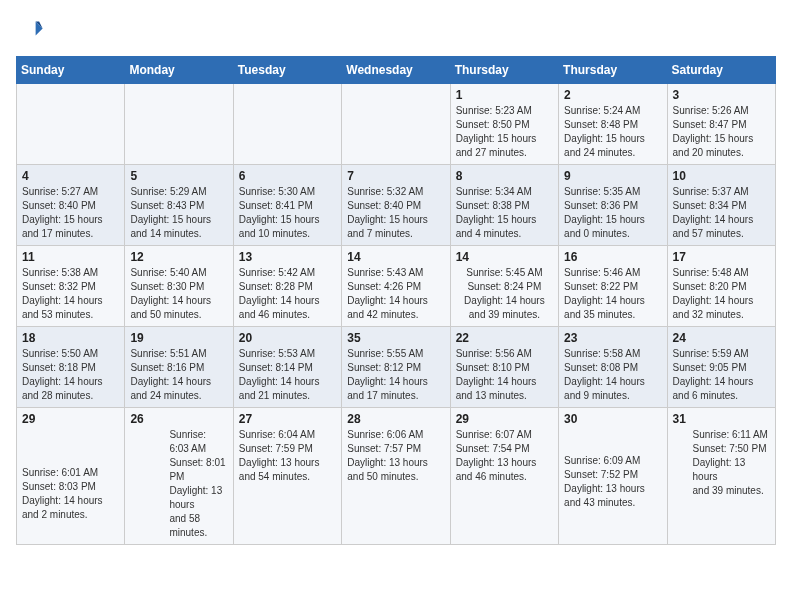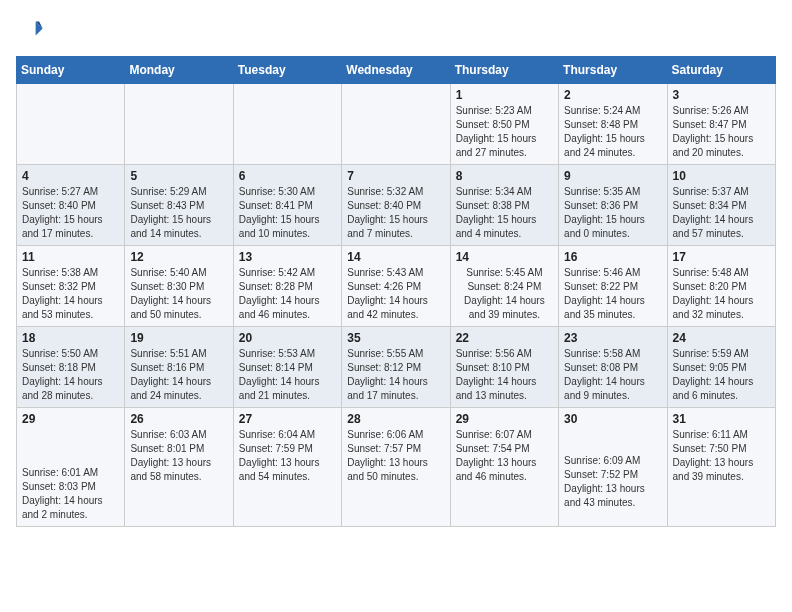--- a/index.html
+++ b/index.html
@@ -312,21 +312,21 @@
       <tr>
         <td>
           <span class="day-num">29</span>
           <div class="day-info" style="white-space: pre-line; margin-top: 40px;">Sunrise: 6:01 AM
 Sunset: 8:03 PM
 Daylight: 14 hours
 and 2 minutes.</div>
         </td>
         <td>
           <span class="day-num">26</span>
-          <div class="day-info" style="white-space: pre-line;">Sunrise: 6:03 AM
+          <div class="day-info" style="white-space: pre-line; margin-left: 39px;">Sunrise: 6:03 AM
 Sunset: 8:01 PM
 Daylight: 13 hours
 and 58 minutes.</div>
         </td>
         <td>
           <span class="day-num">27</span>
           <div class="day-info" style="white-space: pre-line;">Sunrise: 6:04 AM
 Sunset: 7:59 PM
 Daylight: 13 hours
 and 54 minutes.</div>
@@ -347,20 +347,20 @@
         </td>
         <td>
           <span class="day-num">30</span>
           <div class="day-info" style="white-space: pre-line; margin-top: 28px;">Sunrise: 6:09 AM
 Sunset: 7:52 PM
 Daylight: 13 hours
 and 43 minutes.</div>
         </td>
         <td>
           <span class="day-num">31</span>
-          <div class="day-info" style="white-space: pre-line;">Sunrise: 6:11 AM
+          <div class="day-info" style="white-space: pre-line; margin-left: 20px;">Sunrise: 6:11 AM
 Sunset: 7:50 PM
 Daylight: 13 hours
 and 39 minutes.</div>
         </td>
       </tr>
     </tbody>
 </table>
 
 </body></html>

